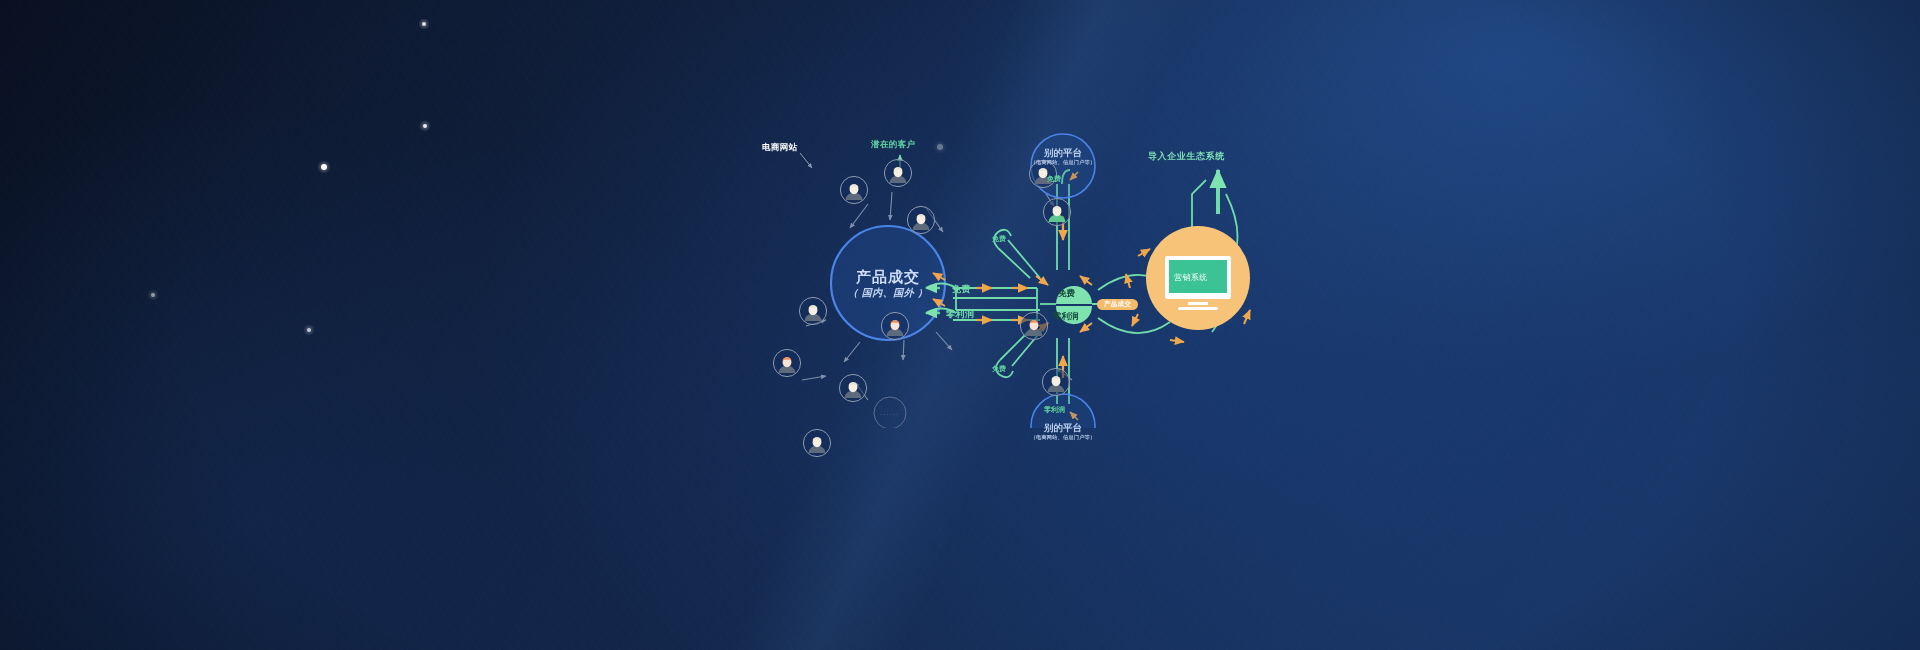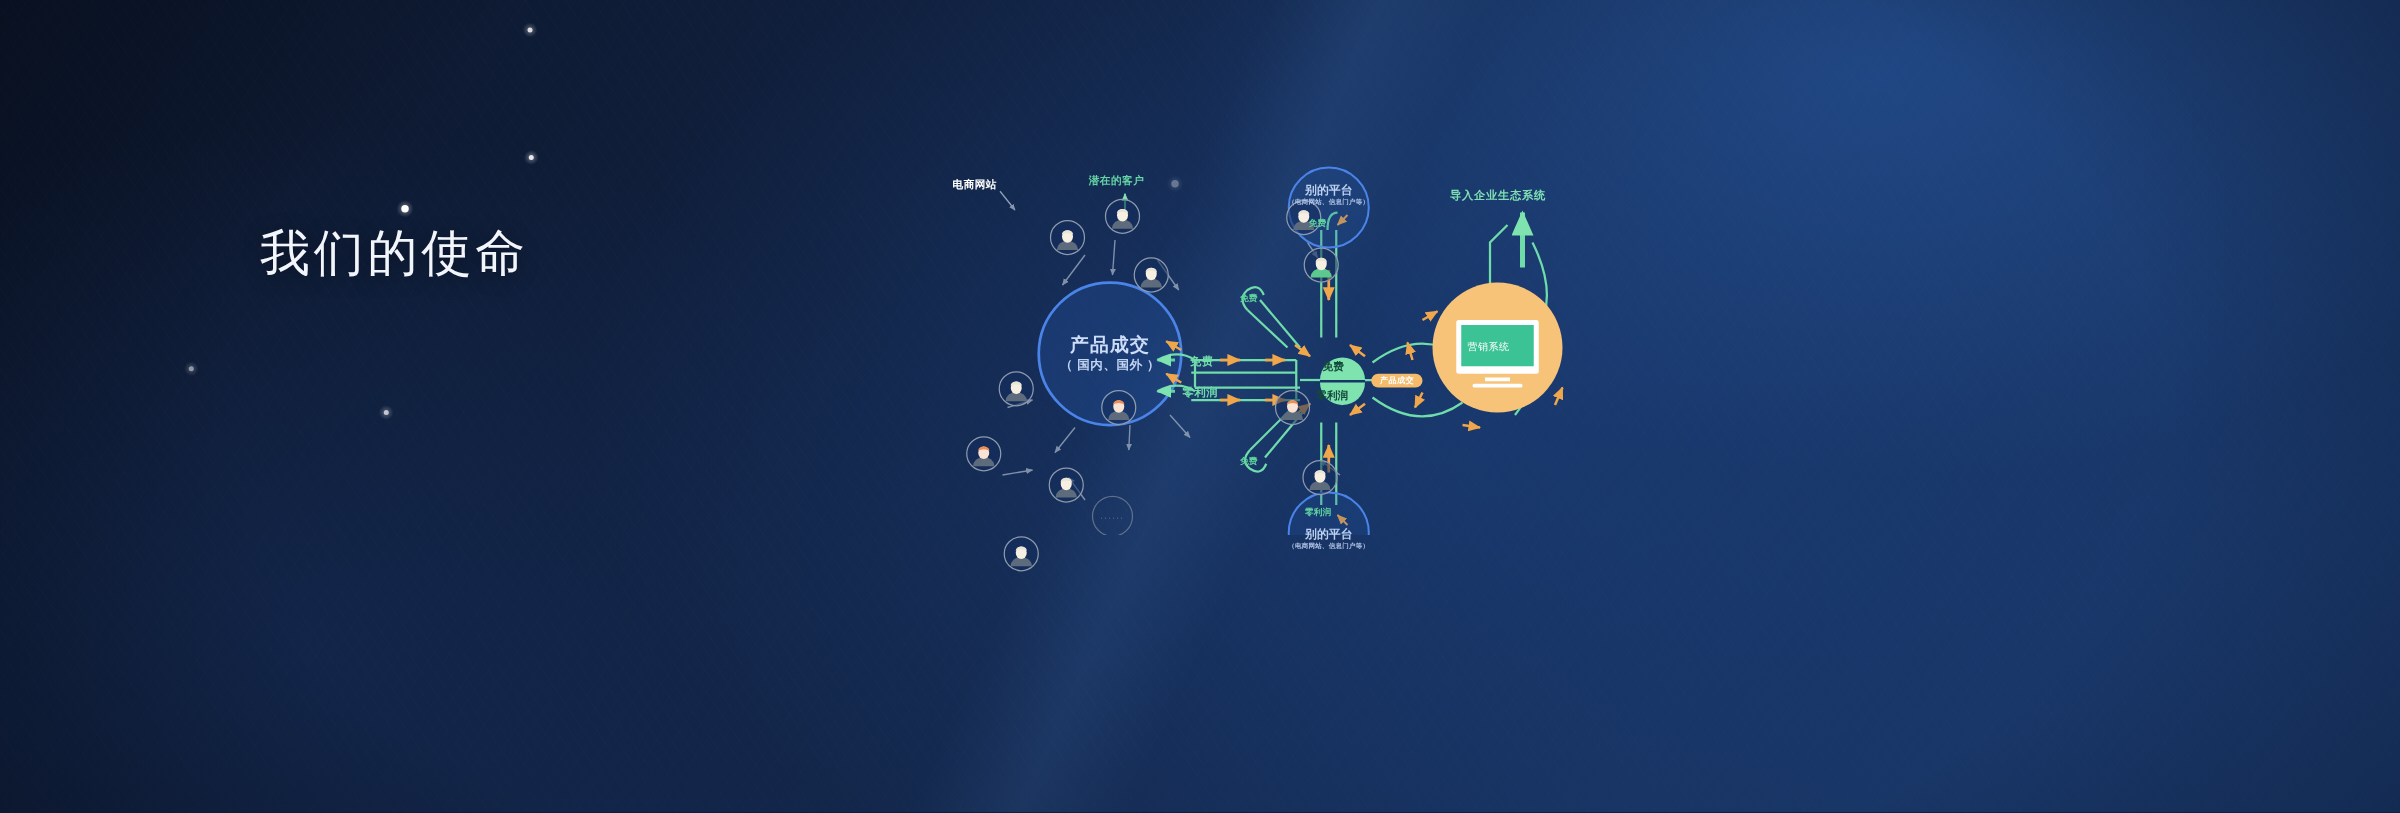--- a/index.html
+++ b/index.html
@@ -28,21 +28,21 @@
            text-shadow:0 2px 14px rgba(0,0,0,.4);}
   
   #diagram{position:absolute;left:740px;top:128px;width:540px;height:300px;}
   #diagram svg{position:absolute;left:0;top:0;}
   .lbl{position:absolute;white-space:nowrap;pointer-events:none;}
   .lbl-white{color:#ffffff;font-size:8.5px;font-weight:700;letter-spacing:.4px;}
   .lbl-green{color:#63d2a4;font-size:8.5px;font-weight:700;letter-spacing:.4px;text-align:right;}
   .lbl-mint{color:#6fdcaa;font-size:9px;font-weight:700;letter-spacing:.5px;}
   .node-title{color:#c6d8f5;font-weight:700;text-align:center;line-height:1.15;}
   .se-main{font-size:15px;letter-spacing:1px;color:#cddcf7;}
-  .se-sub{font-size:10px;letter-spacing:.5px;color:#c3d4f2;margin-top:2px;}
+  .se-sub{font-size:10px;letter-spacing:.5px;color:#c3d4f2;margin-top:2px;font-style:italic;}
   .pf-main{font-size:9.5px;color:#bcd0f0;}
   .pf-sub{font-size:5.2px;color:#b2c6e8;margin-top:1px;letter-spacing:.2px;}
   .pill{position:absolute;display:flex;align-items:center;justify-content:center;
         font-size:7px;font-weight:700;color:#0e2a22;white-space:nowrap;}
   .pill-free{color:#5fd39f;font-size:7px;font-weight:700;}
   .hub-txt{position:absolute;font-size:8.5px;font-weight:700;color:#13493a;white-space:nowrap;}
   .deal{position:absolute;background:#f5bb6a;border-radius:7px;height:11px;padding:0 7px;
         display:flex;align-items:center;justify-content:center;font-size:6.5px;font-weight:700;color:#fff;
         letter-spacing:.3px;}
   .mon-txt{position:absolute;font-size:8px;font-weight:400;color:#fff;letter-spacing:.4px;white-space:nowrap;}
@@ -59,21 +59,20 @@
   <div id="stars">
       <div class="star" style="left: 422px; top: 22px; width: 4px; height: 4px; opacity: 0.85;"></div>
       <div class="star" style="left: 422.8px; top: 123.8px; width: 4.4px; height: 4.4px; opacity: 0.9;"></div>
       <div class="star" style="left: 320.6px; top: 163.6px; width: 6.8px; height: 6.8px; opacity: 1;"></div>
       <div class="star" style="left: 150.6px; top: 292.6px; width: 4.8px; height: 4.8px; opacity: 0.55;"></div>
       <div class="star" style="left: 306.8px; top: 327.8px; width: 4.4px; height: 4.4px; opacity: 0.75;"></div>
       <div class="star" style="left: 937px; top: 144px; width: 6px; height: 6px; opacity: 0.35;"></div>
     </div>
 
   <div id="copy">
-    <div class="headline">我们的使命</div>
   </div>
 
   <div id="diagram">
 
     <svg width="540" height="300" viewBox="0 0 540 300">
       <defs>
         <marker id="ga" markerWidth="6" markerHeight="6" refX="4.6" refY="2.2" orient="auto">
           <path d="M0,0 L5,2.2 L0,4.4 z" fill="#7fe3b0"></path>
         </marker>
         <marker id="oa" markerWidth="6" markerHeight="6" refX="4.6" refY="2.2" orient="auto">
@@ -298,21 +297,21 @@
             <circle cx="15" cy="15" r="13.6" fill="rgba(20,46,92,.55)" stroke="#8e9aad" stroke-width="1"></circle>
             <path d="M6.5,25 a8.5,7.5 0 0 1 17,0 z" fill="#5d6b7c"></path>
             <ellipse cx="15" cy="14.2" rx="4.4" ry="5" fill="#f6efe2"></ellipse>
             <path d="M10.4,12.6 a4.7,4.2 0 0 1 9.2,0 q-4.6,-2.4 -9.2,0 z" fill="#e9e4d6"></path>
           </svg>
         </div>
       </div>
 
     <div class="lbl lbl-white" style="left:22px;top:14px;">电商网站</div>
     <div class="lbl lbl-green" style="left:131px;top:11px;">潜在的客户</div>
-    <div class="lbl eco" style="left:420px;top:22px;">导入企业生态系统</div>
+    <div class="lbl eco" style="left:408px;top:22px;">导入企业生态系统</div>
 
     <div class="lbl node-title" style="left:88px;top:140px;width:120px;">
       <div class="se-main">产品成交</div>
       <div class="se-sub">（ 国内、国外 ）</div>
     </div>
 
     <div class="lbl node-title" style="left:273px;top:20px;width:100px;">
       <div class="pf-main">别的平台</div>
       <div class="pf-sub">（电商网站、信息门户等）</div>
     </div>

